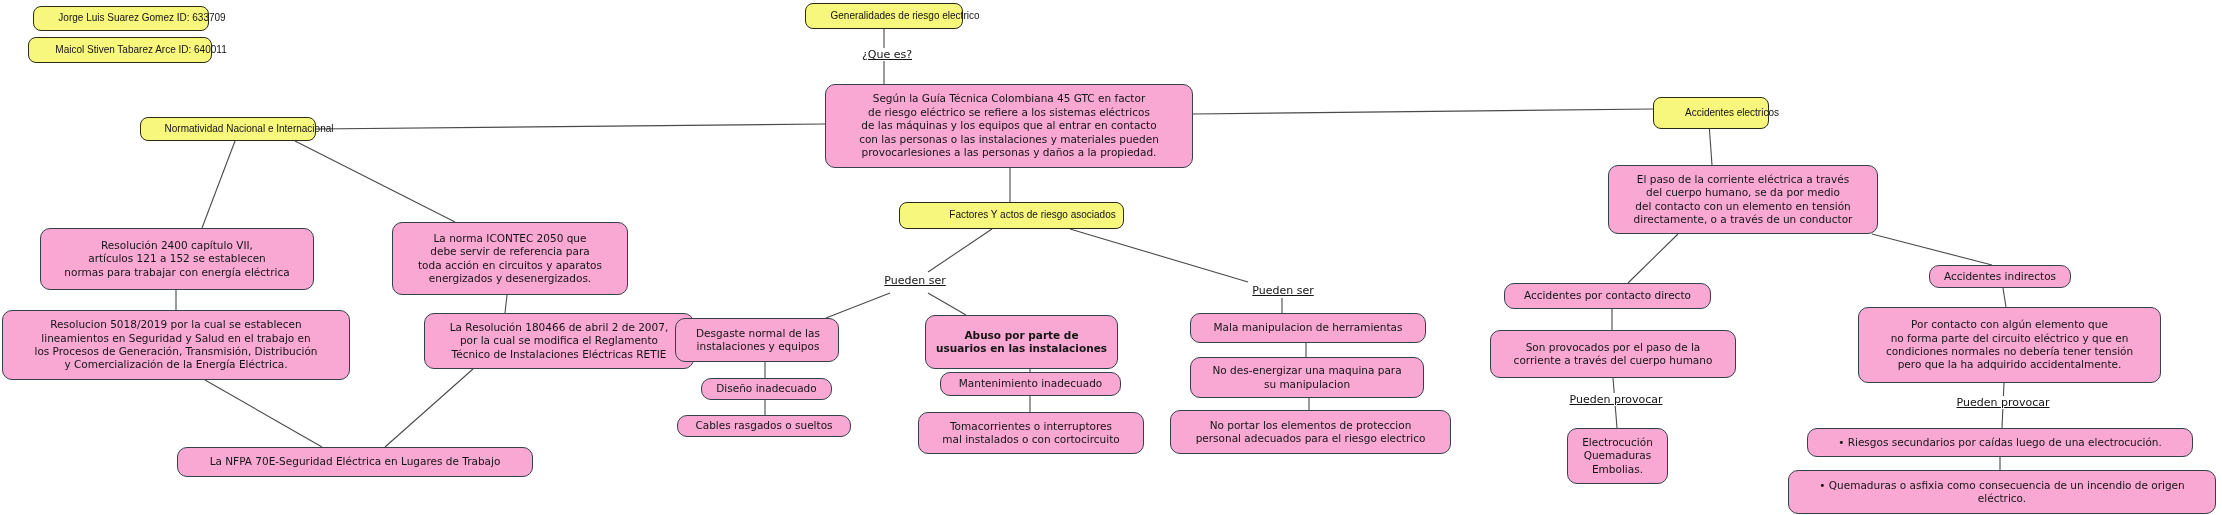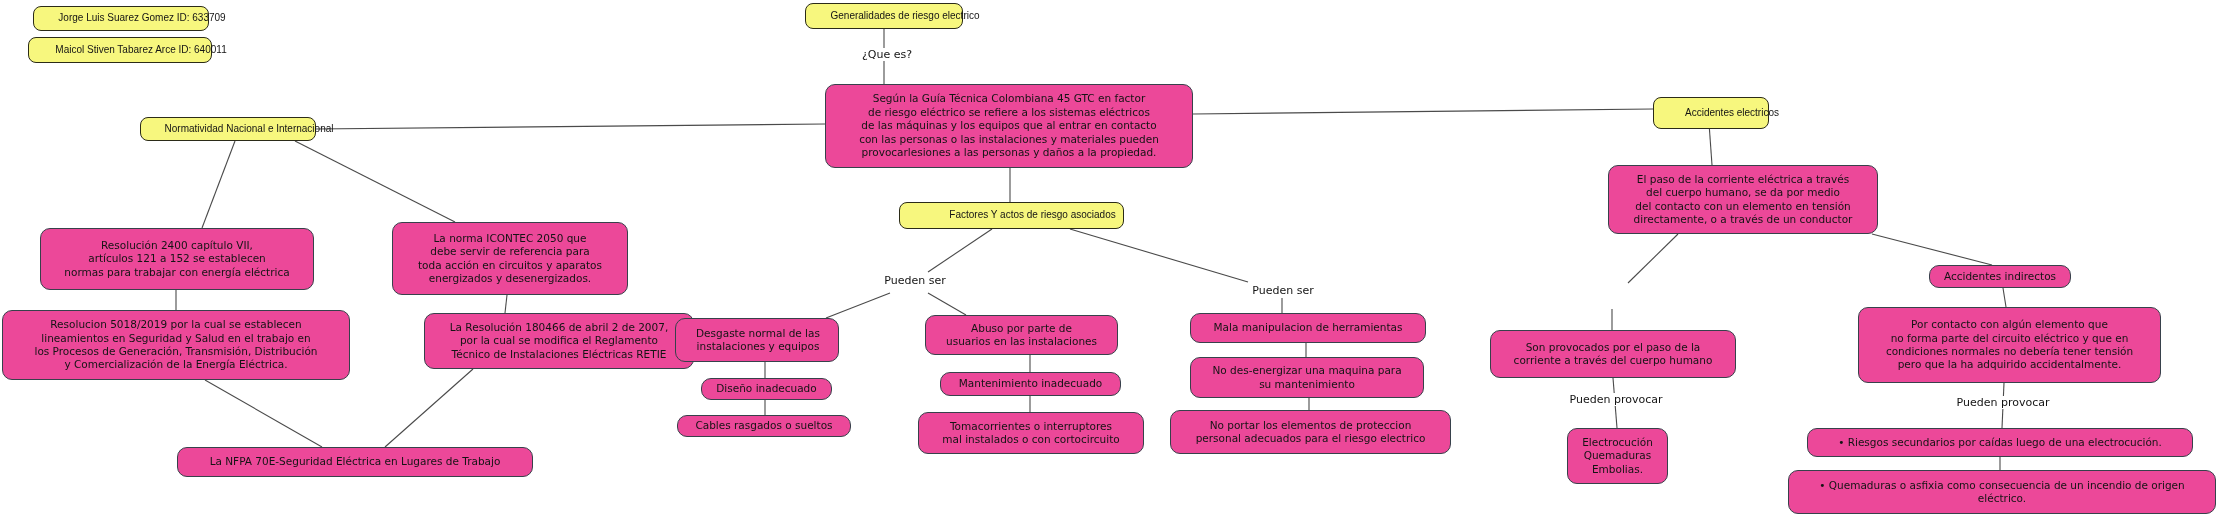--- a/index.html
+++ b/index.html
@@ -3,25 +3,25 @@
 <meta charset="utf-8">
 <style>
   html,body{margin:0;padding:0;background:#ffffff;}
   .canvas{position:relative;width:2222px;height:515px;background:#ffffff;overflow:hidden;
           font-family:"DejaVu Sans",sans-serif;}
   .lines{position:absolute;left:0;top:0;width:2222px;height:515px;}
   .node{position:absolute;box-sizing:border-box;display:flex;align-items:center;justify-content:center;
         text-align:center;white-space:pre-line;line-height:1.28;color:#141414;padding:2px 6px;}
   .yellow{background:#f7f77e;border:1.4px solid #2b2b18;border-radius:8px;
           font-family:"Liberation Sans",sans-serif;font-size:10px;padding-left:48px;}
-  .plain{background:#ec4899;border:1.2px solid #37414b;border-radius:10px;
+  .plain{background:#f9a8d4;border:1.2px solid #37414b;border-radius:10px;
          font-family:"DejaVu Sans",sans-serif;font-size:10.5px;}
   .nowrap{white-space:nowrap;}
   .lbl{position:absolute;background:#ffffff;color:#141414;text-align:center;padding:0 3px;
-       font-family:"DejaVu Sans",sans-serif;font-size:11px;white-space:nowrap;}
+       font-family:"DejaVu Sans",sans-serif;font-size:11px;white-space:nowrap;text-decoration:underline;}
 </style>
 </head>
 <body>
 
 <div class="canvas">
 
   <svg class="lines" viewBox="0 0 2222 515" xmlns="http://www.w3.org/2000/svg" stroke="#4a4a4a" stroke-width="1.1">
     <line x1="884" y1="28" x2="884" y2="84"></line>
     <line x1="825" y1="124" x2="314" y2="129"></line>
     <line x1="1193" y1="114" x2="1653" y2="109"></line>
@@ -84,38 +84,39 @@
 
   <div class="node yellow nowrap" style="left:899px;top:202px;width:225px;height:27px;">Factores Y actos de riesgo asociados</div>
   <div class="lbl" style="left:877px;top:274px;width:70px;">Pueden ser</div>
   <div class="lbl" style="left:1245px;top:284px;width:70px;">Pueden ser</div>
 
   <div class="node plain" style="left:675px;top:318px;width:164px;height:44px;padding-left:8px;">Desgaste normal de las
 instalaciones y equipos</div>
   <div class="node plain nowrap" style="left:701px;top:378px;width:131px;height:22px;">Diseño inadecuado</div>
   <div class="node plain nowrap" style="left:677px;top:415px;width:174px;height:22px;">Cables rasgados o sueltos</div>
 
-  <div class="node plain" style="left:925px;top:315px;width:193px;height:40px;">Abuso por parte de
+  <div class="node plain" style="left:925px;top:315px;width:193px;height:54px;font-weight:bold;">Abuso por parte de
 usuarios en las instalaciones</div>
   <div class="node plain nowrap" style="left:940px;top:372px;width:181px;height:24px;">Mantenimiento inadecuado</div>
   <div class="node plain" style="left:918px;top:412px;width:226px;height:42px;">Tomacorrientes o interruptores
 mal instalados o con cortocircuito</div>
 
   <div class="node plain nowrap" style="left:1190px;top:313px;width:236px;height:30px;">Mala manipulacion de herramientas</div>
   <div class="node plain" style="left:1190px;top:357px;width:234px;height:41px;">No des-energizar una maquina para
-su mantenimiento</div>
+su manipulacion</div>
   <div class="node plain" style="left:1170px;top:410px;width:281px;height:44px;">No portar los elementos de proteccion
 personal adecuados para el riesgo electrico</div>
 
   <div class="node yellow nowrap" style="left:1653px;top:97px;width:116px;height:32px;">Accidentes electricos</div>
   <div class="node plain" style="left:1608px;top:165px;width:270px;height:69px;">El paso de la corriente eléctrica a través
 del cuerpo humano, se da por medio
 del contacto con un elemento en tensión
 directamente, o a través de un conductor</div>
 
+  <div class="node plain nowrap" style="left:1504px;top:283px;width:207px;height:26px;">Accidentes por contacto directo</div>
   <div class="node plain" style="left:1490px;top:330px;width:246px;height:48px;">Son provocados por el paso de la
 corriente a través del cuerpo humano</div>
   <div class="lbl" style="left:1562px;top:393px;width:102px;">Pueden provocar</div>
   <div class="node plain" style="left:1567px;top:428px;width:101px;height:56px;">Electrocución
 Quemaduras
 Embolias.</div>
 
   <div class="node plain nowrap" style="left:1929px;top:265px;width:142px;height:23px;">Accidentes indirectos</div>
   <div class="node plain" style="left:1858px;top:307px;width:303px;height:76px;">Por contacto con algún elemento que
 no forma parte del circuito eléctrico y que en

